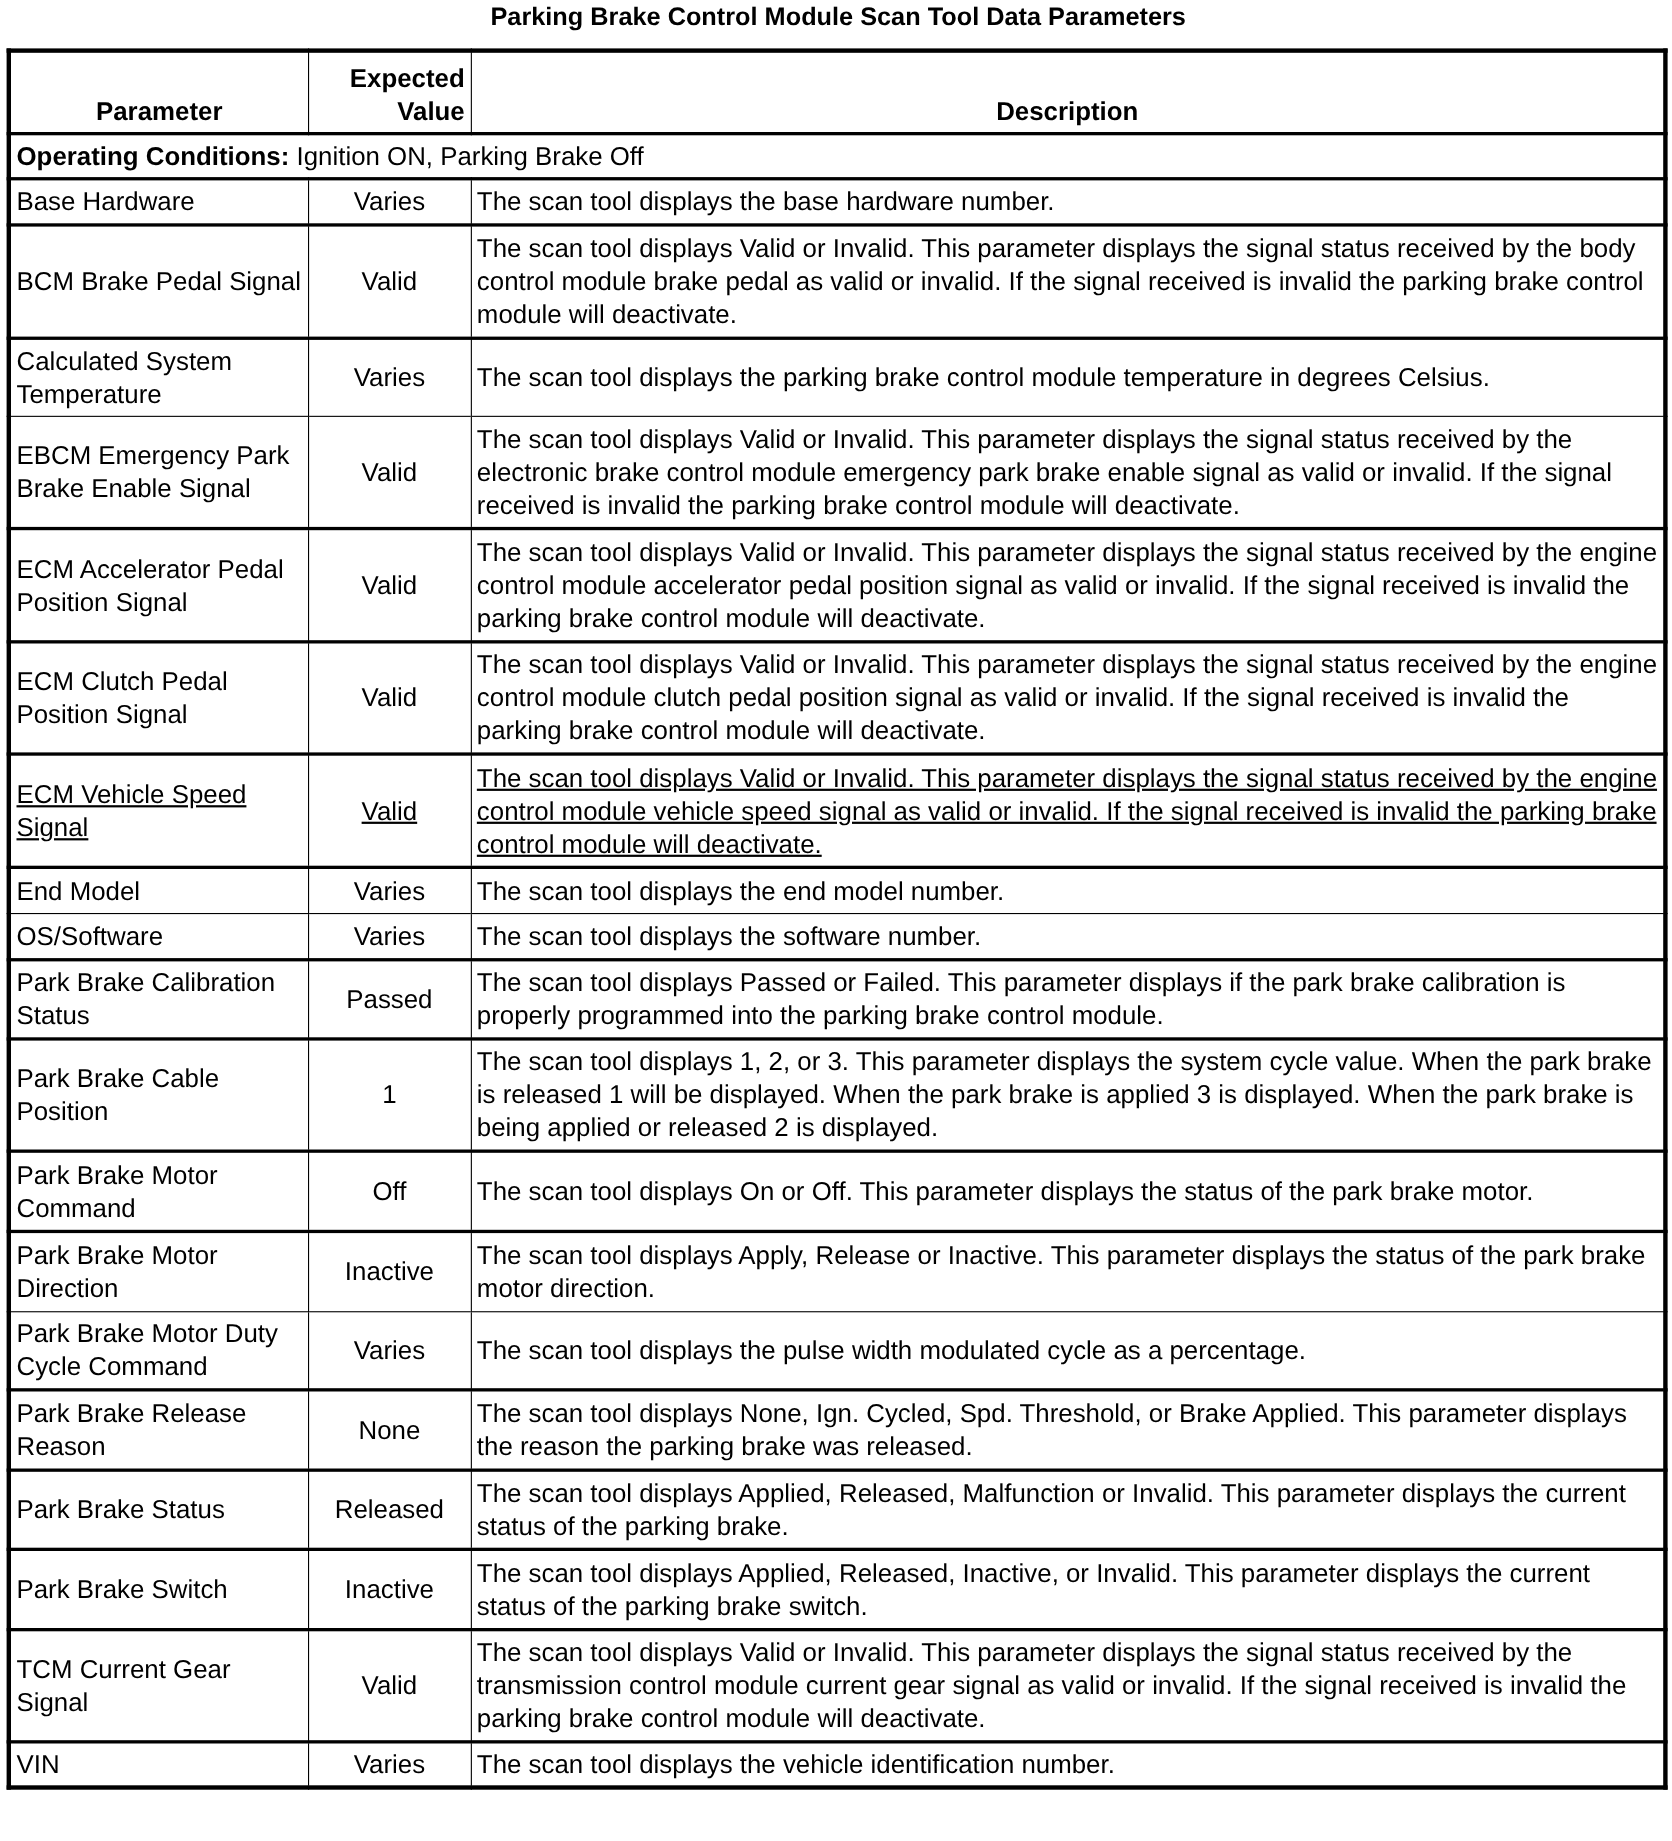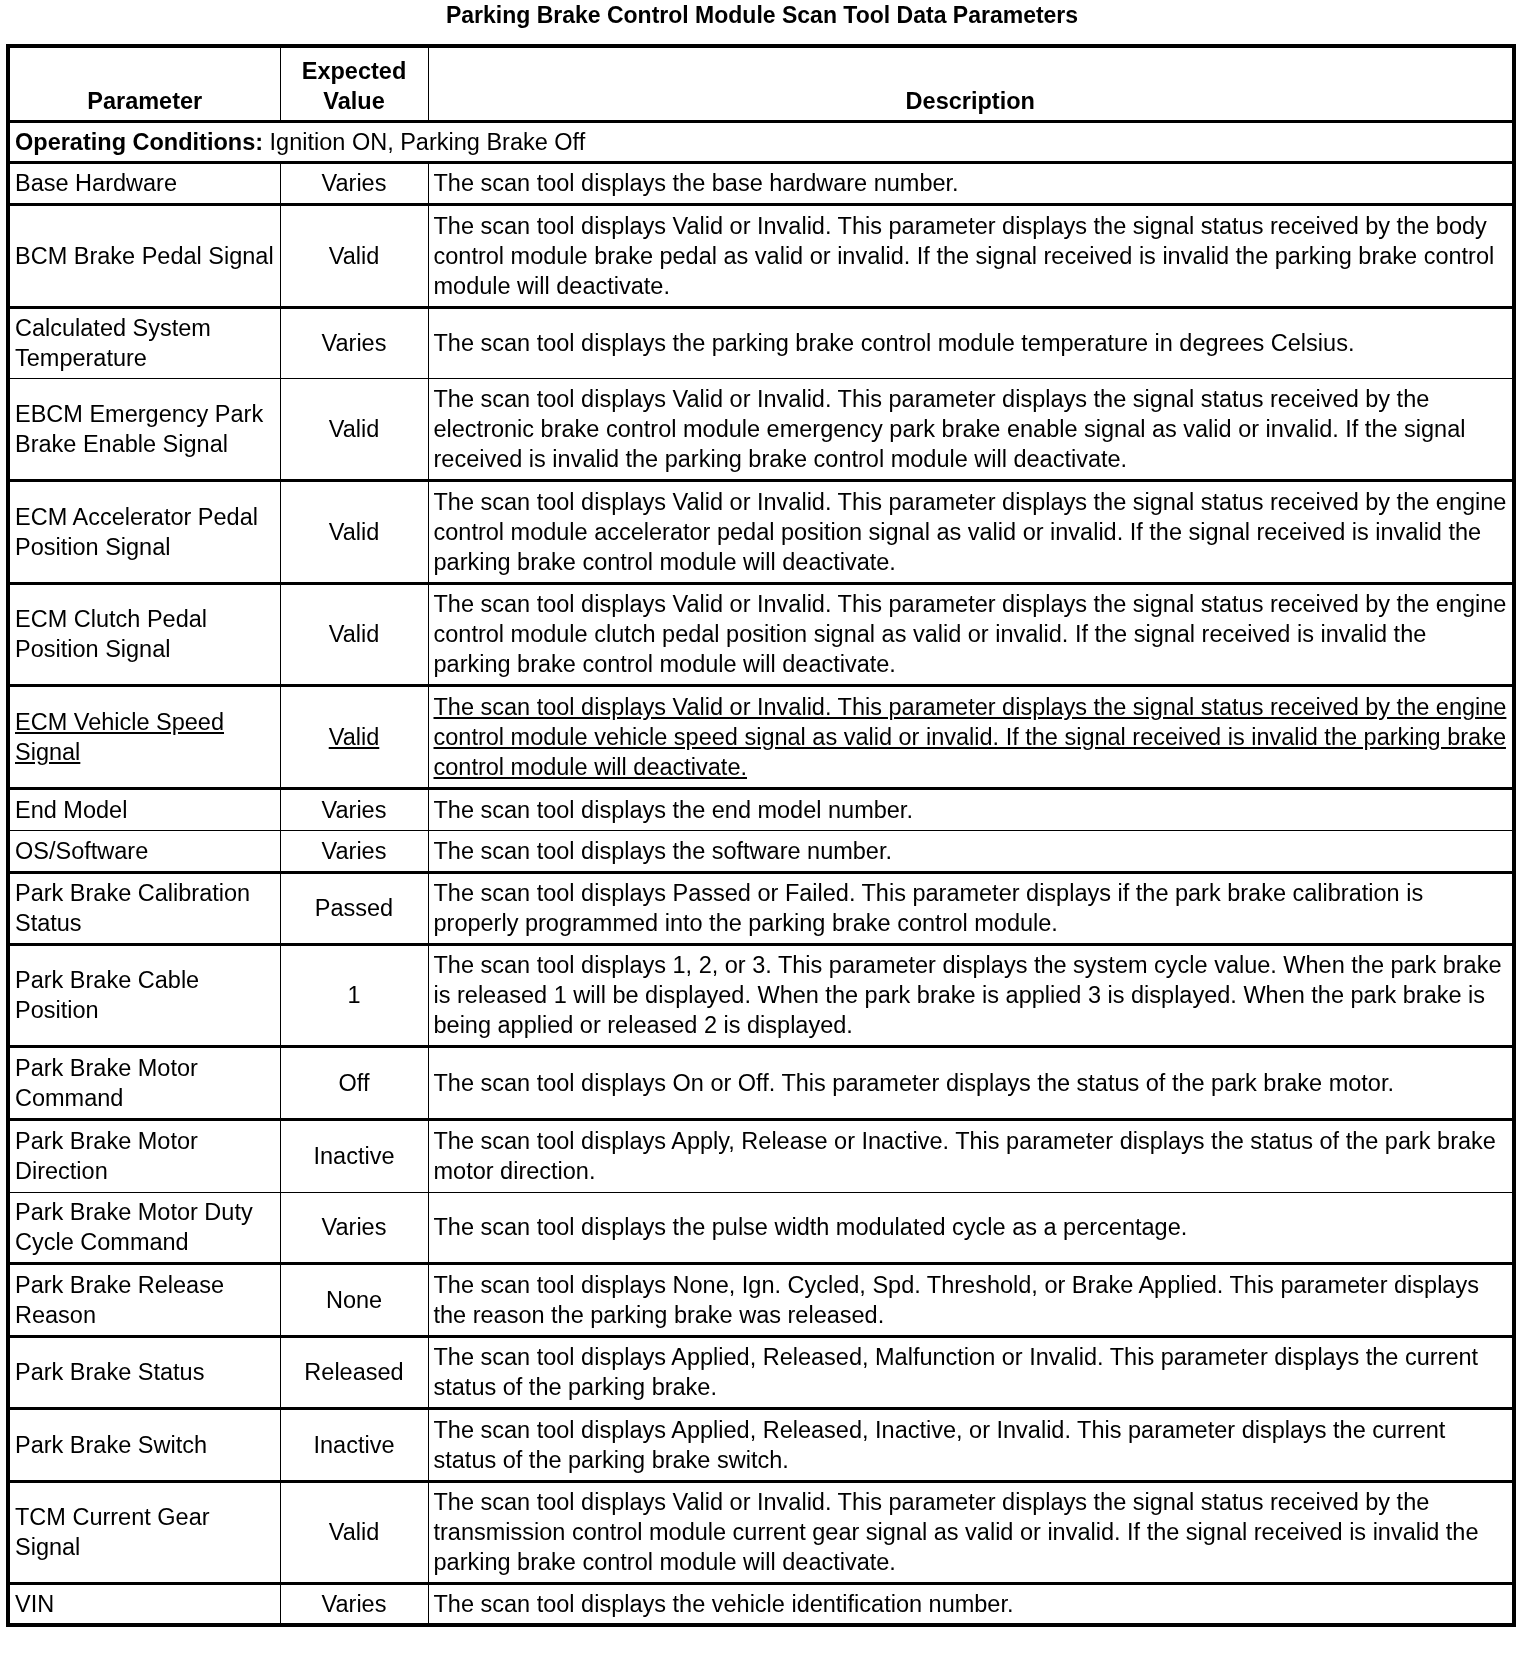--- a/index.html
+++ b/index.html
@@ -10,21 +10,21 @@
   table.params { position: absolute; top: 44px; left: 6px; width: 1510px;
            border-collapse: collapse; border: 4px solid #000; table-layout: fixed;
            font-size: 23.5px; line-height: 30px; }
   table.params td, table.params th { border-left: 1.5px solid #000; border-right: 1.5px solid #000;
            padding: 0 5px; vertical-align: middle; }
   table.params tr { border-top: 3px solid #000; }
   table.params tr.thin { border-top: 1.5px solid #000; }
   col.c1 { width: 272px; } col.c2 { width: 148px; }
   th { font-weight: bold; vertical-align: bottom !important; padding-bottom: 4px !important; }
   th.param-h { text-align: center; }
-  th.exp-h { text-align: center; }
+  th.exp-h { text-align: right; }
   th.desc-h { text-align: center; }
   td.val { text-align: center; }
   td.desc { text-align: left; }
   td.oc { text-align: left; }
   .ocb { font-weight: bold; }
 </style>
 </head>
 <body>
 
 <div class="title">Parking Brake Control Module Scan Tool Data Parameters</div>

